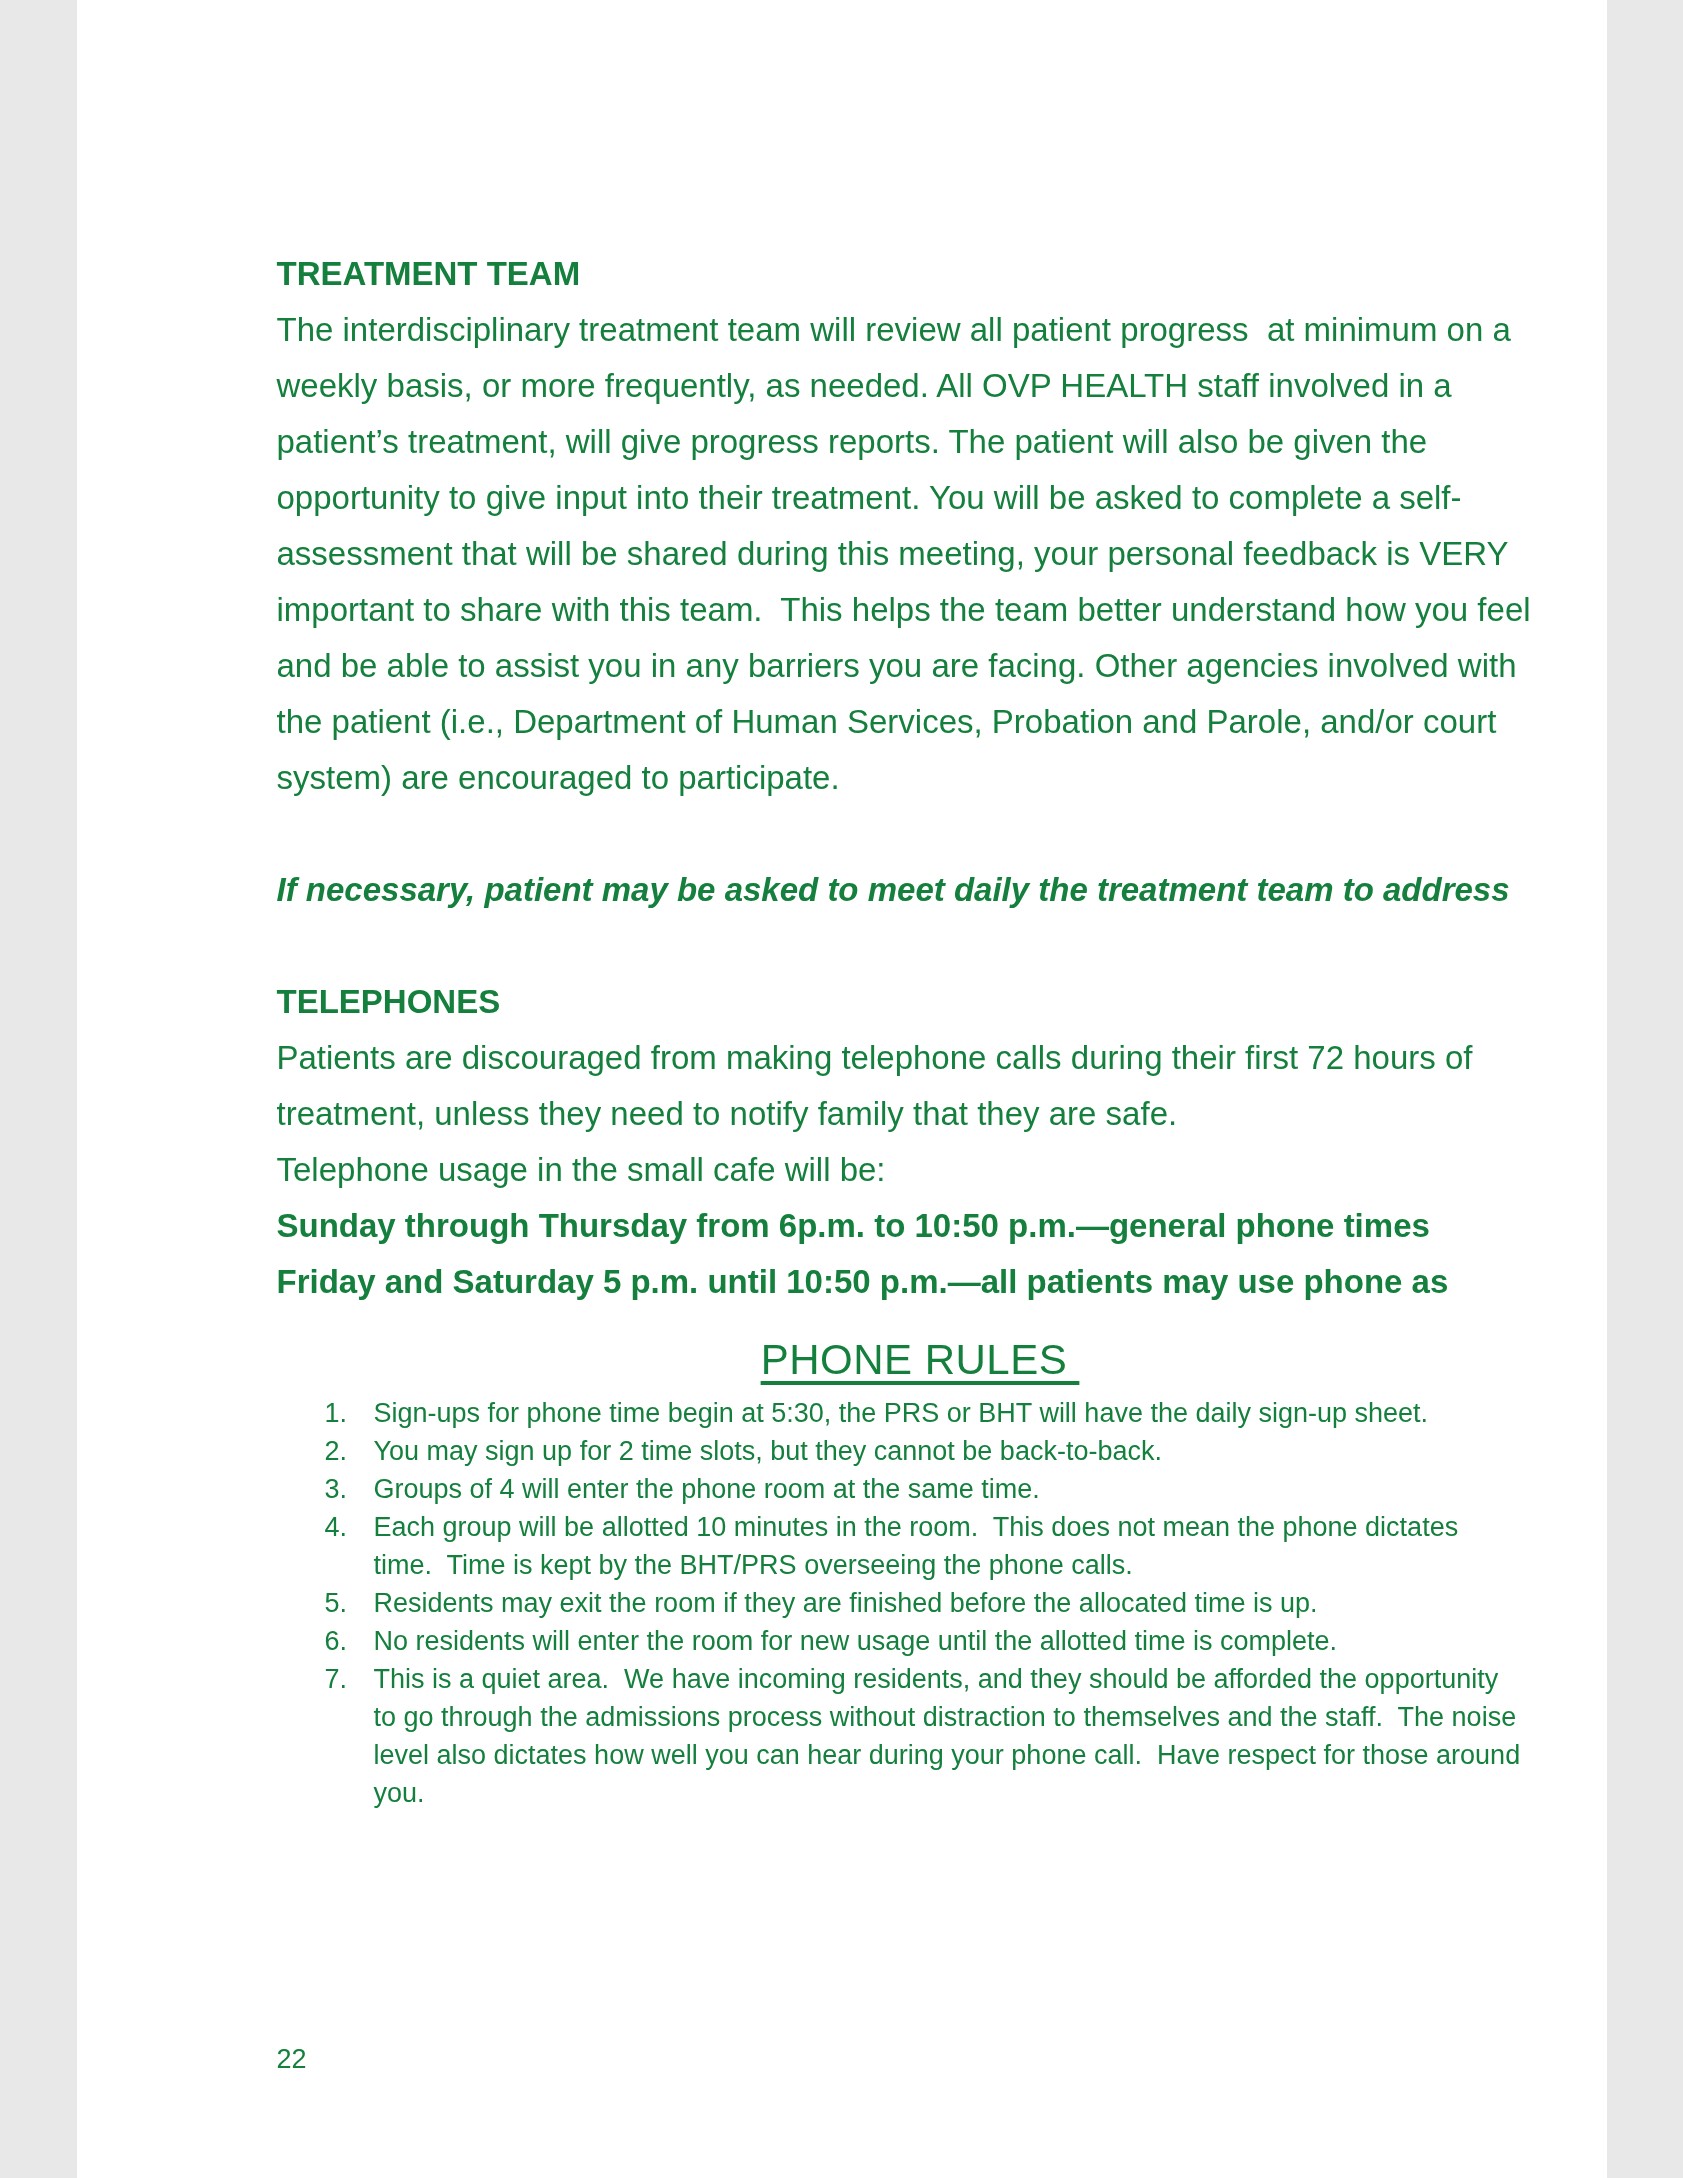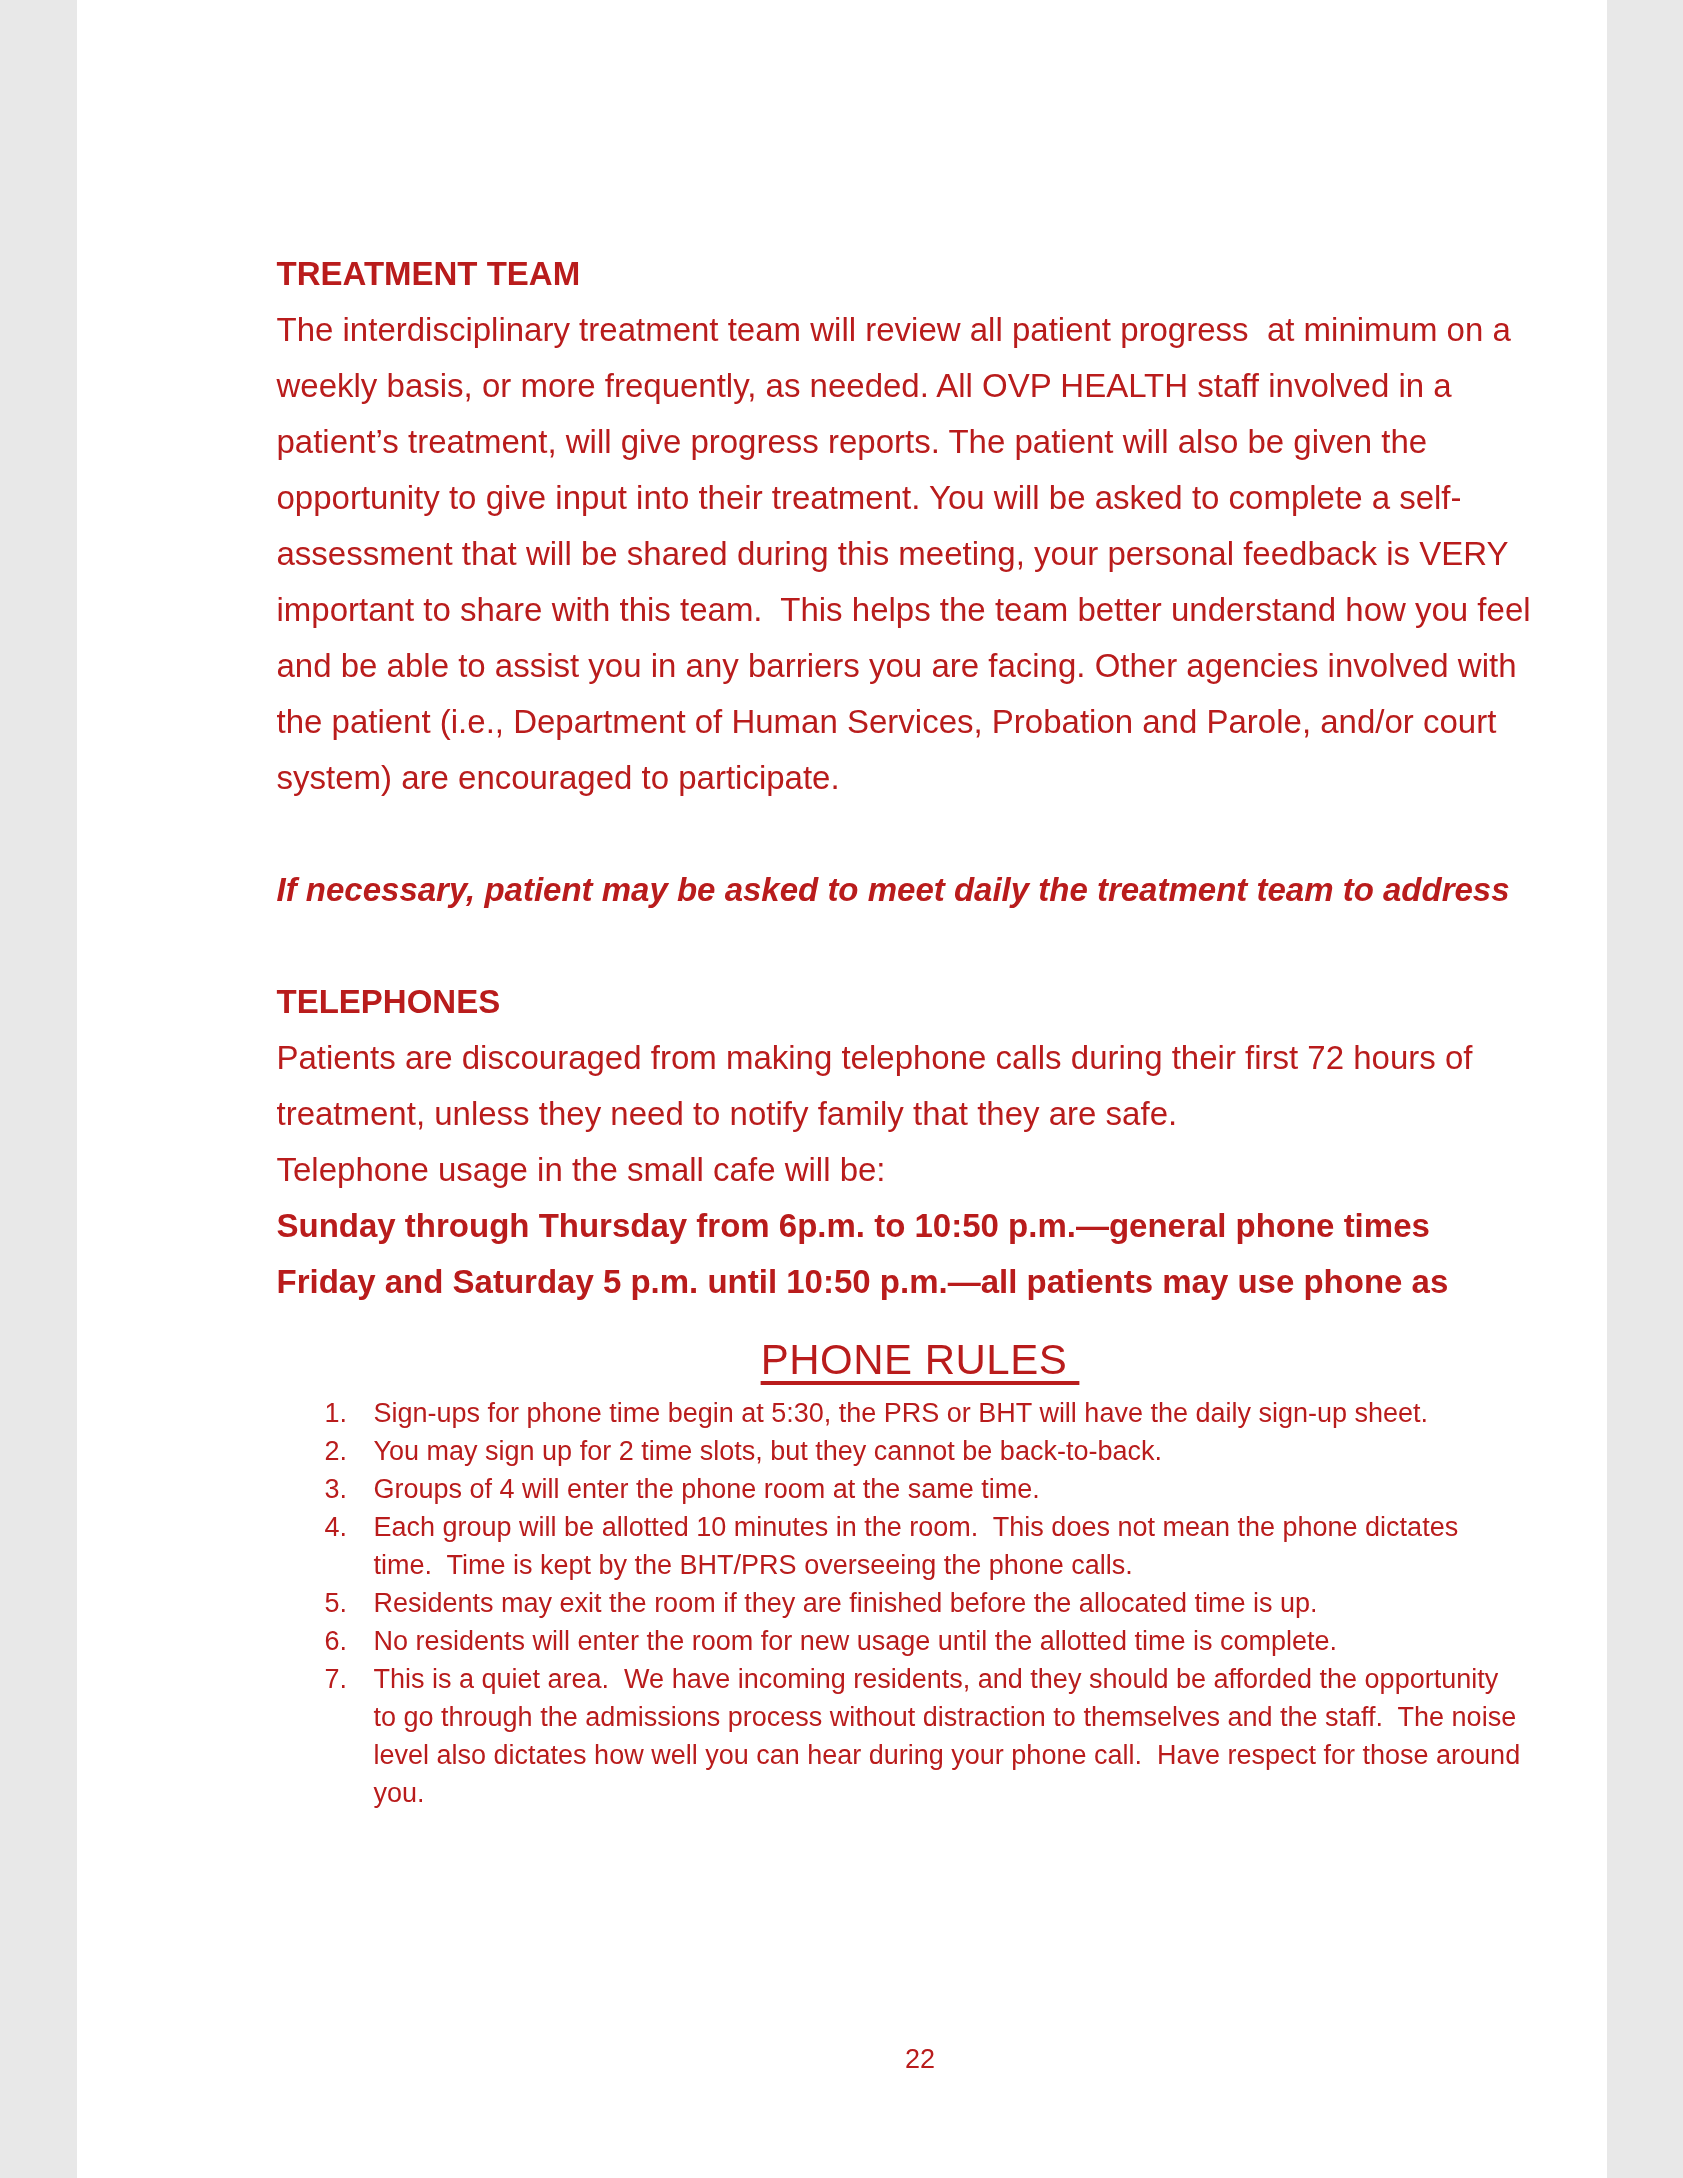--- a/index.html
+++ b/index.html
@@ -1,20 +1,20 @@
 <!DOCTYPE html>
 <html><head>
 <meta charset="utf-8">
 <style>
   html,body { margin:0; padding:0; background:#e8e8e8; }
   .page {
     position:relative;
     width:1530px; height:2178px;
     background:#ffffff;
-    color:#b91c1c;
+    color:#15803d;
     font-family:"Liberation Sans", sans-serif;
     overflow:hidden;
     margin:0 auto;
   }
   .doc {
     position:absolute;
     left:200px; top:246px;
     width:1287px;
   }
   .bline {
@@ -52,21 +52,20 @@
   .rnum {
     position:absolute;
     left:48px; top:0;
     white-space:pre;
   }
   .rline { white-space:pre; }
   .pageno {
     position:absolute;
     left:200px; top:2040px;
     width:1287px;
-    text-align:center;
     font-size:27px;
     line-height:38px;
   }
 </style>
 </head>
 <body>
 
 <div class="page">
   <div class="doc">
 

